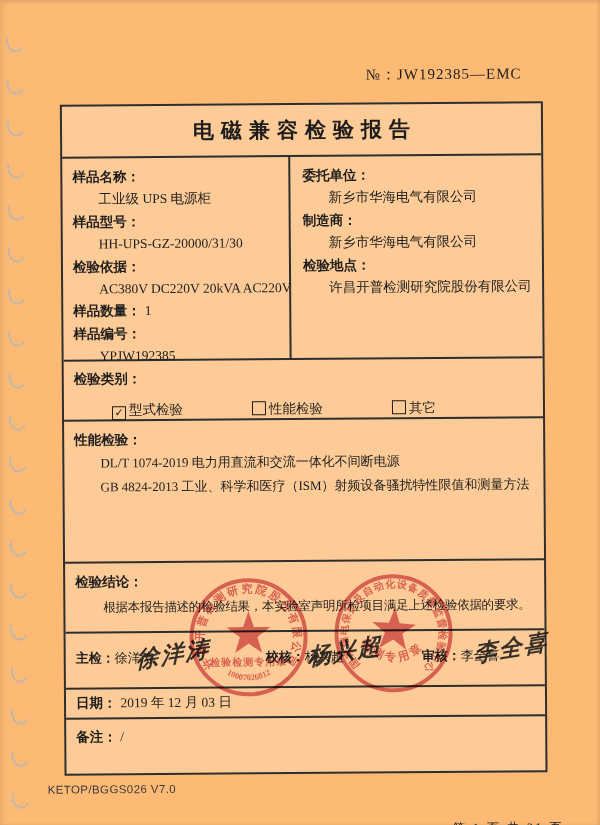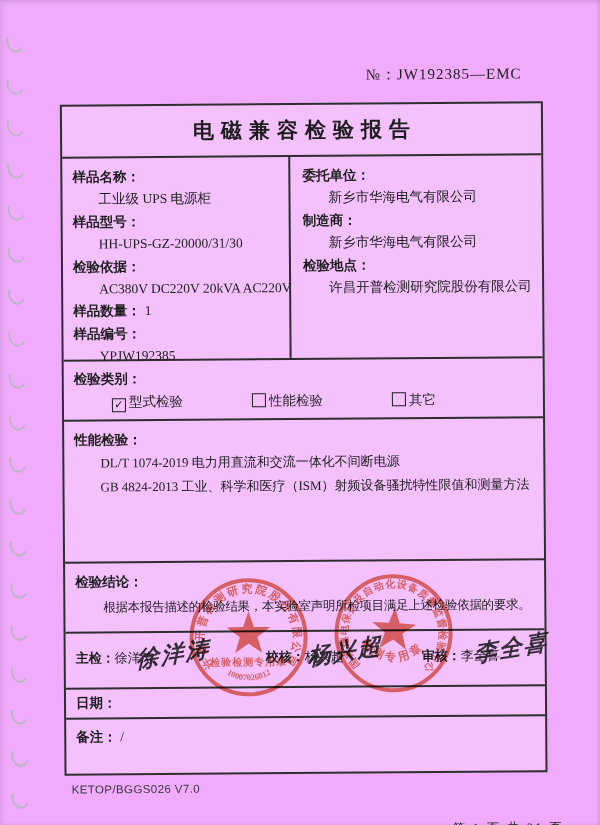--- a/index.html
+++ b/index.html
@@ -1,18 +1,18 @@
 <!DOCTYPE html>
 <html><head>
 <meta charset="utf-8">
 <style>
   html,body{margin:0;padding:0;}
   .page{
     position:relative;width:600px;height:825px;overflow:hidden;
-    background:#f0abfc;color:#1d1d1d;
+    background:#fdba74;color:#1d1d1d;
     font-family:"Liberation Serif", serif;
     box-shadow:inset 0 3px 4px rgba(0,0,0,.06), inset 4px 0 5px rgba(0,0,0,.05), inset -2px 0 3px rgba(0,0,0,.07);
   }
   .tilt{position:absolute;inset:0;transform:rotate(-0.4deg);transform-origin:50% 50%;}
 
   
   .binding{position:absolute;left:9px;top:30px;display:flex;flex-direction:column;gap:21px;}
   .hole{display:block;width:13px;height:17px;border:2px solid #b3b7b9;border-radius:50%;
         border-top-color:transparent;border-right-color:transparent;transform:rotate(-20deg);opacity:.85;}
 
@@ -27,40 +27,40 @@
   .doc-title{font-size:21px;font-weight:bold;letter-spacing:7px;text-indent:7px;}
   .r-info{height:203px;display:flex;}
   .col-left{width:228px;border-right:2px solid #2e2e2e;box-sizing:border-box;padding:8px 4px 0 10px;}
   .col-right{flex:1;padding:8px 4px 0 12px;}
   .line{font-size:13.5px;line-height:22.4px;white-space:nowrap;}
   .lbl{font-weight:bold;}
   .val{padding-left:26px;}
   .ival{margin-left:4px;}
   .r-cat{height:60px;padding:7px 0 0 10px;box-sizing:border-box;}
   .optline{position:relative;height:22px;margin-top:3px;font-size:13.5px;}
-  .opt{position:absolute;top:0;white-space:nowrap;}
+  .opt{position:absolute;top:8px;white-space:nowrap;}
   .opt1{left:38px;} .opt2{left:178px;} .opt3{left:318px;}
   .cbx{display:inline-block;width:12px;height:12px;border:1.5px solid #1d1d1d;
        font-family:"DejaVu Sans",sans-serif;font-size:11px;line-height:12px;font-weight:bold;
        text-align:center;vertical-align:-2px;margin-right:3px;}
   .r-basis{height:142px;padding:8px 8px 0 10px;box-sizing:border-box;}
   .basis-item{font-size:13px;line-height:24px;padding-left:26px;white-space:nowrap;}
   .r-concl{height:70px;padding:8px 8px 0 10px;box-sizing:border-box;}
   .concl-text{font-size:12.5px;letter-spacing:-0.3px;padding-left:28px;margin-top:6px;white-space:nowrap;}
   .r-sign{height:56px;}
   .sig{position:absolute;top:16px;font-size:13px;white-space:nowrap;}
   .sig-lead{left:10px;} .sig-check{left:200px;} .sig-review{left:356px;}
   .autograph{position:absolute;font-size:23px;font-style:italic;font-weight:bold;color:#1a1a1a;
              opacity:.88;transform:rotate(-9deg) skewX(-8deg);white-space:nowrap;letter-spacing:2px;}
   .ag-lead{left:70px;top:6px;} .ag-check{left:242px;top:4px;} .ag-review{left:408px;top:2px;}
   .r-date{height:30px;display:flex;align-items:center;padding-left:10px;font-size:13.5px;gap:4px;}
   .r-remark{flex:1;padding:9px 0 0 10px;font-size:13.5px;}
 
   .footer-code{position:absolute;left:45px;top:782px;font-size:11.5px;color:#3a3a3a;
-               font-family:"Liberation Sans",sans-serif;letter-spacing:.4px;margin-left:24px;}
+               font-family:"Liberation Sans",sans-serif;letter-spacing:.4px;}
   .footer-page{position:absolute;left:450px;top:782px;font-size:12px;letter-spacing:2.5px;margin-top:39px;}
 
   .stamp{position:absolute;width:150px;height:150px;opacity:.82;mix-blend-mode:multiply;pointer-events:none;}
   .stamp-left{left:172px;top:562px;}
   .stamp-right{left:317px;top:559px;transform:rotate(4deg);}
   .stamp text{font-weight:bold;}
 </style>
 </head>
 <body>
 
@@ -158,20 +158,21 @@
         </span>
         <span class="autograph ag-check">杨兴超</span>
         <span class="sig sig-review">
           <span class="lbl">审核：</span><span>李全喜</span>
         </span>
         <span class="autograph ag-review">李全喜</span>
       </div>
 
       <div class="row r-date">
         <span class="lbl">日期：</span>
+          <span>2019 年 12 月 03 日</span>
       </div>
 
       <div class="row r-remark">
         <span class="lbl">备注：</span>
         <span>/</span>
       </div>
     </div>
 
     <svg class="stamp stamp-left" viewBox="0 0 150 150">
       <defs>

